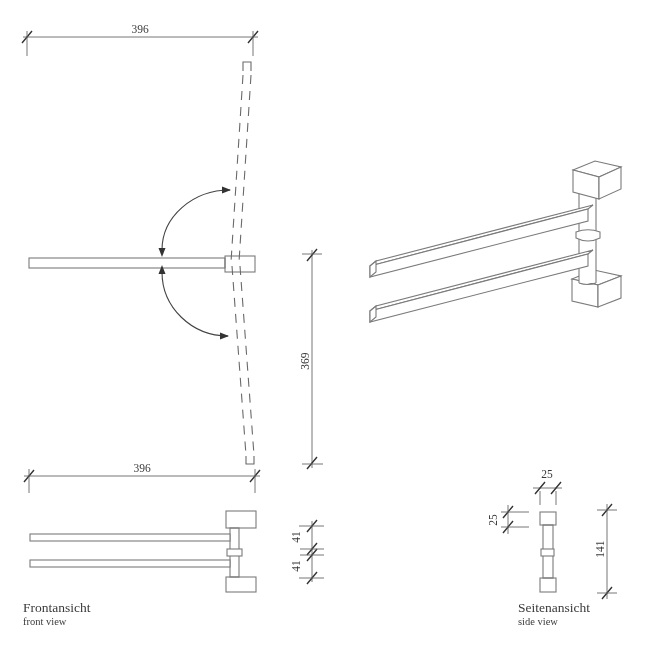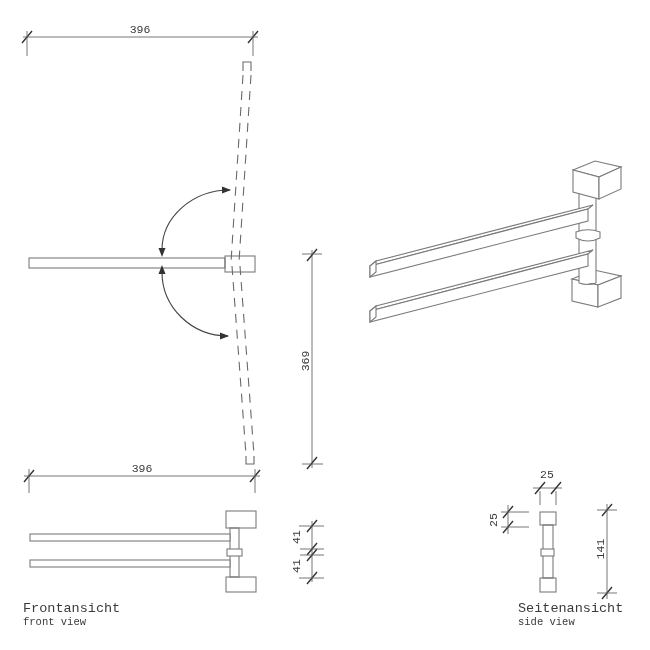--- a/index.html
+++ b/index.html
@@ -1,19 +1,19 @@
 <!DOCTYPE html>
 <html><head>
 <meta charset="utf-8">
 <style>
   html, body { margin: 0; padding: 0; background: #ffffff; }
   .canvas {
     width: 650px; height: 650px; position: relative;
     background: #ffffff; overflow: hidden;
-    font-family: Liberation Mono, monospace;
+    font-family: Liberation Serif, serif;
   }
   svg { display: block; }
   .outline  { fill: #ffffff; stroke: #7b7b7b; stroke-width: 1.1; }
   .outline-open { fill: none; stroke: #7b7b7b; stroke-width: 1.1; }
   .whitefill { fill: #ffffff; stroke: none; }
   .edge     { fill: none; stroke: #7b7b7b; stroke-width: 1.1; }
   .dimline  { fill: none; stroke: #666666; stroke-width: 0.9; }
   .tick     { fill: none; stroke: #333333; stroke-width: 1.4; }
   .stub     { fill: none; stroke: #666666; stroke-width: 0.9; }
   .dashedline { fill: none; stroke: #6a6a6a; stroke-width: 1.1; stroke-dasharray: 9,7; }

